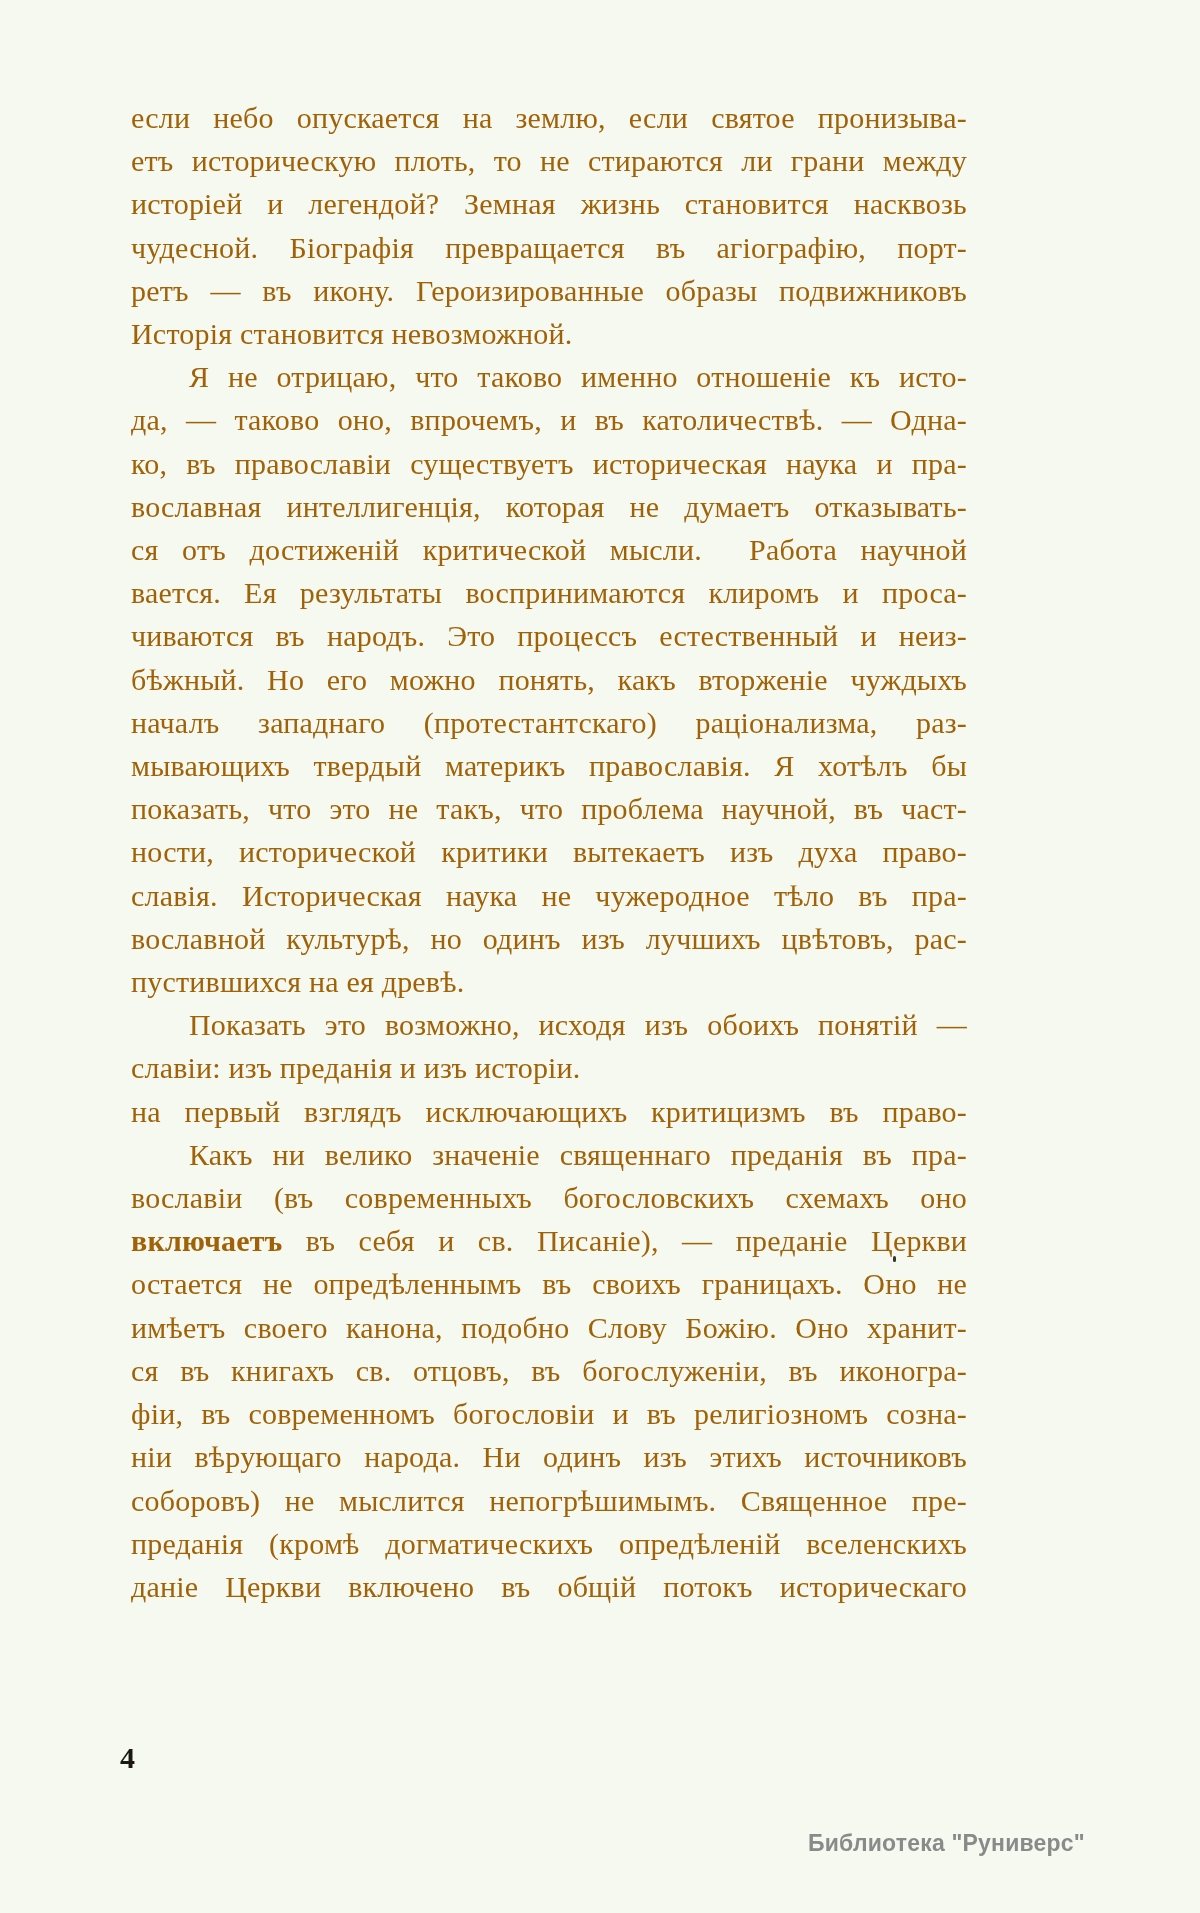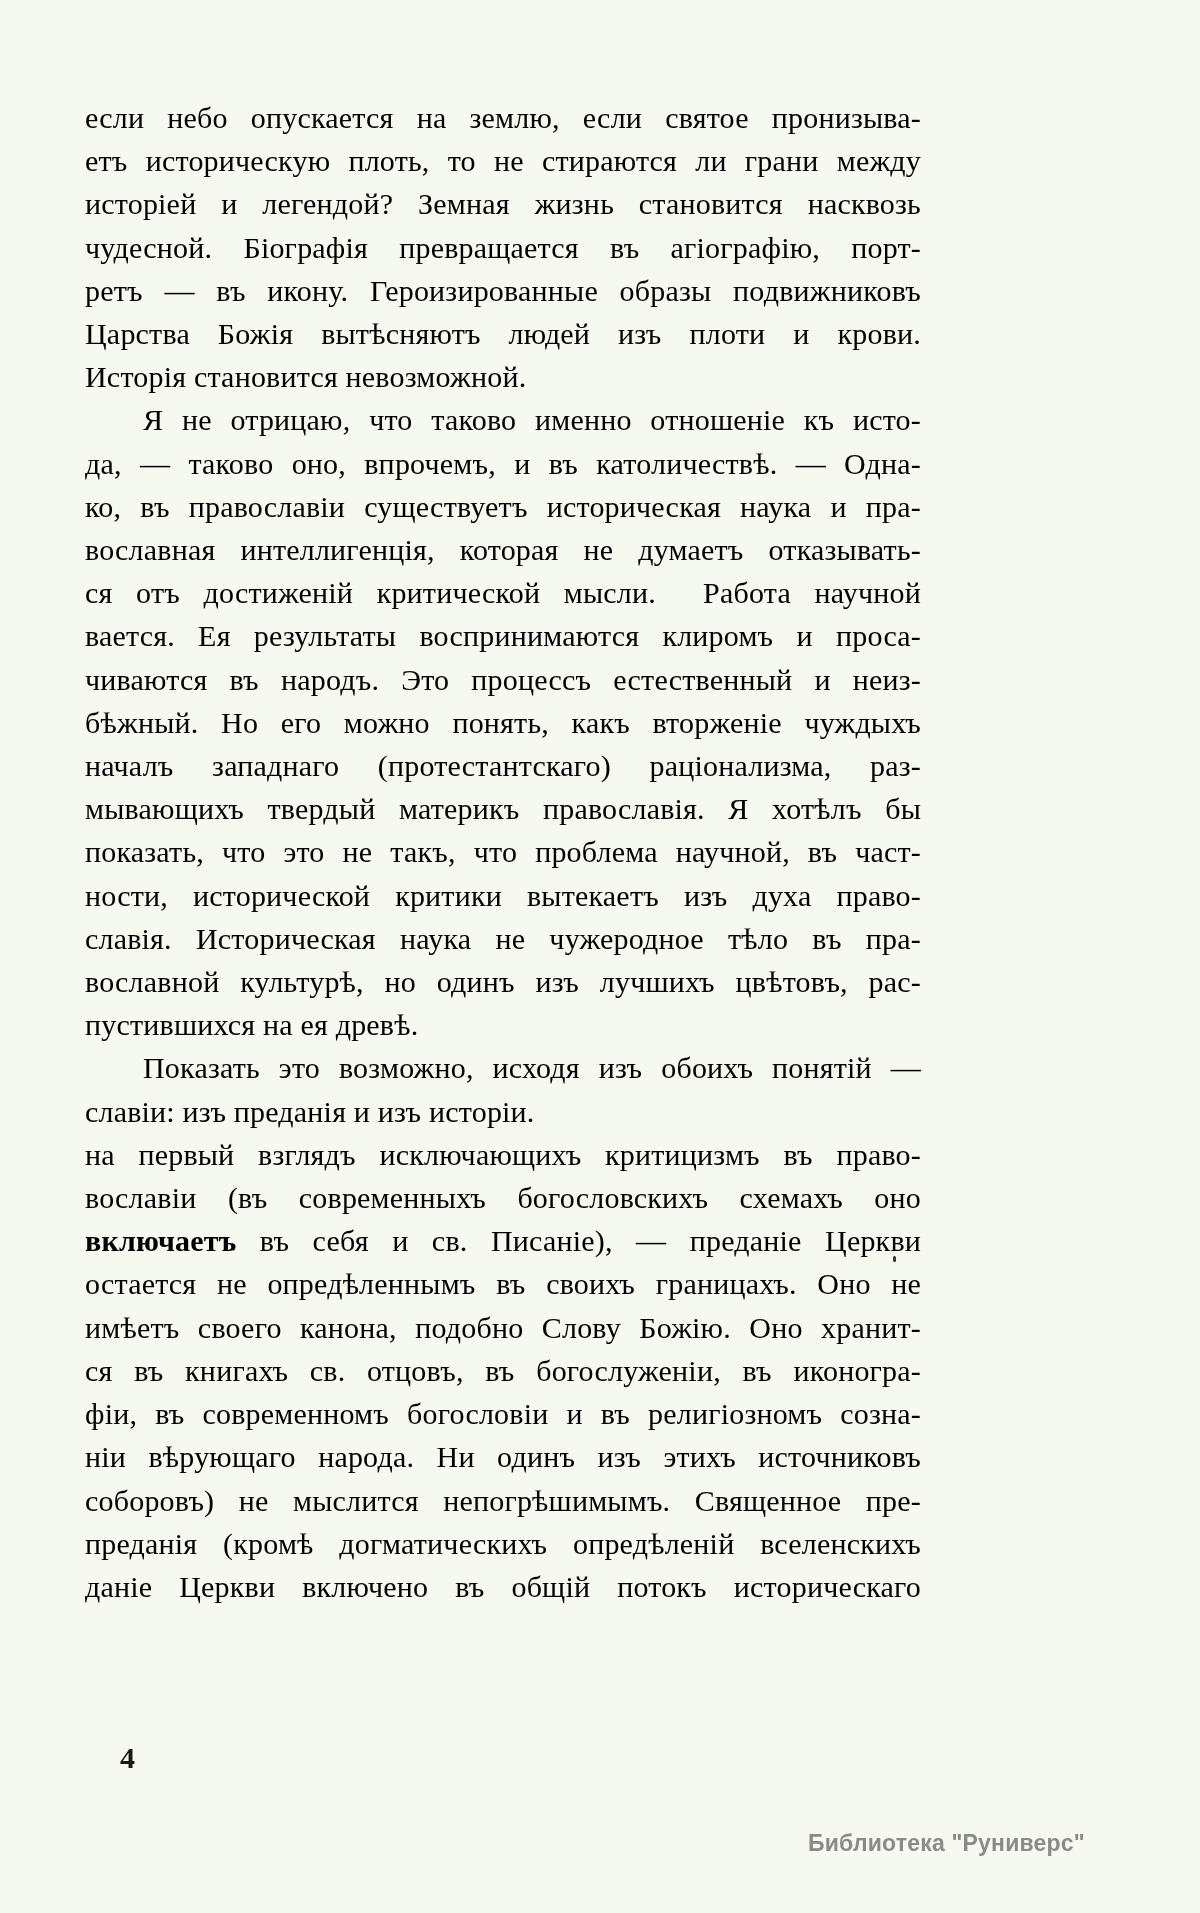--- a/index.html
+++ b/index.html
@@ -65,46 +65,46 @@
     width: 3px;
     height: 6px;
     background: #3a352e;
     border-radius: 2px;
   }
 </style>
 </head>
 <body>
 
 <div class="page" style="background: rgb(245, 249, 240);">
-  <div class="text-block" id="text-block" style="color: #000000;">
+  <div class="text-block" id="text-block" style="color: #a16207; margin-left: 46px;">
       <div class="line">если небо опускается на землю, если святое пронизыва-</div>
       <div class="line">етъ историческую плоть, то не стираются ли грани между</div>
       <div class="line">исторіей и легендой? Земная жизнь становится насквозь</div>
       <div class="line">чудесной. Біографія превращается въ агіографію, порт-</div>
       <div class="line">ретъ — въ икону. Героизированные образы подвижниковъ</div>
-      <div class="line">Царства Божія вытѣсняютъ людей изъ плоти и крови.</div>
       <div class="line end">Исторія становится невозможной.</div>
       <div class="line indent">Я не отрицаю, что таково именно отношеніе къ исто-</div>
       <div class="line">да, — таково оно, впрочемъ, и въ католичествѣ. — Одна-</div>
       <div class="line">ко, въ православіи существуетъ историческая наука и пра-</div>
       <div class="line">вославная интеллигенція, которая не думаетъ отказывать-</div>
       <div class="line">ся отъ достиженій критической мысли.&nbsp; Работа научной</div>
       <div class="line">вается. Ея результаты воспринимаются клиромъ и проса-</div>
       <div class="line">чиваются въ народъ. Это процессъ естественный и неиз-</div>
       <div class="line">бѣжный. Но его можно понять, какъ вторженіе чуждыхъ</div>
       <div class="line">началъ западнаго (протестантскаго) раціонализма, раз-</div>
       <div class="line">мывающихъ твердый материкъ православія. Я хотѣлъ бы</div>
       <div class="line">показать, что это не такъ, что проблема научной, въ част-</div>
       <div class="line">ности, исторической критики вытекаетъ изъ духа право-</div>
       <div class="line">славія. Историческая наука не чужеродное тѣло въ пра-</div>
       <div class="line">вославной культурѣ, но одинъ изъ лучшихъ цвѣтовъ, рас-</div>
       <div class="line end">пустившихся на ея древѣ.</div>
       <div class="line indent">Показать это возможно, исходя изъ обоихъ понятій —</div>
       <div class="line end">славіи: изъ преданія и изъ исторіи.</div>
       <div class="line">на первый взглядъ исключающихъ критицизмъ въ право-</div>
+      <div class="line indent">Какъ ни велико значеніе священнаго преданія въ пра-</div>
       <div class="line">вославіи (въ современныхъ богословскихъ схемахъ оно</div>
       <div class="line"><b>включаетъ</b> въ себя и св. Писаніе), — преданіе Церкви</div>
       <div class="line">остается не опредѣленнымъ въ своихъ границахъ. Оно не</div>
       <div class="line">имѣетъ своего канона, подобно Слову Божію. Оно хранит-</div>
       <div class="line">ся въ книгахъ св. отцовъ, въ богослуженіи, въ иконогра-</div>
       <div class="line">фіи, въ современномъ богословіи и въ религіозномъ созна-</div>
       <div class="line">ніи вѣрующаго народа. Ни одинъ изъ этихъ источниковъ</div>
       <div class="line">соборовъ) не мыслится непогрѣшимымъ. Священное пре-</div>
       <div class="line">преданія (кромѣ догматическихъ опредѣленій вселенскихъ</div>
       <div class="line">даніе Церкви включено въ общій потокъ историческаго</div>

